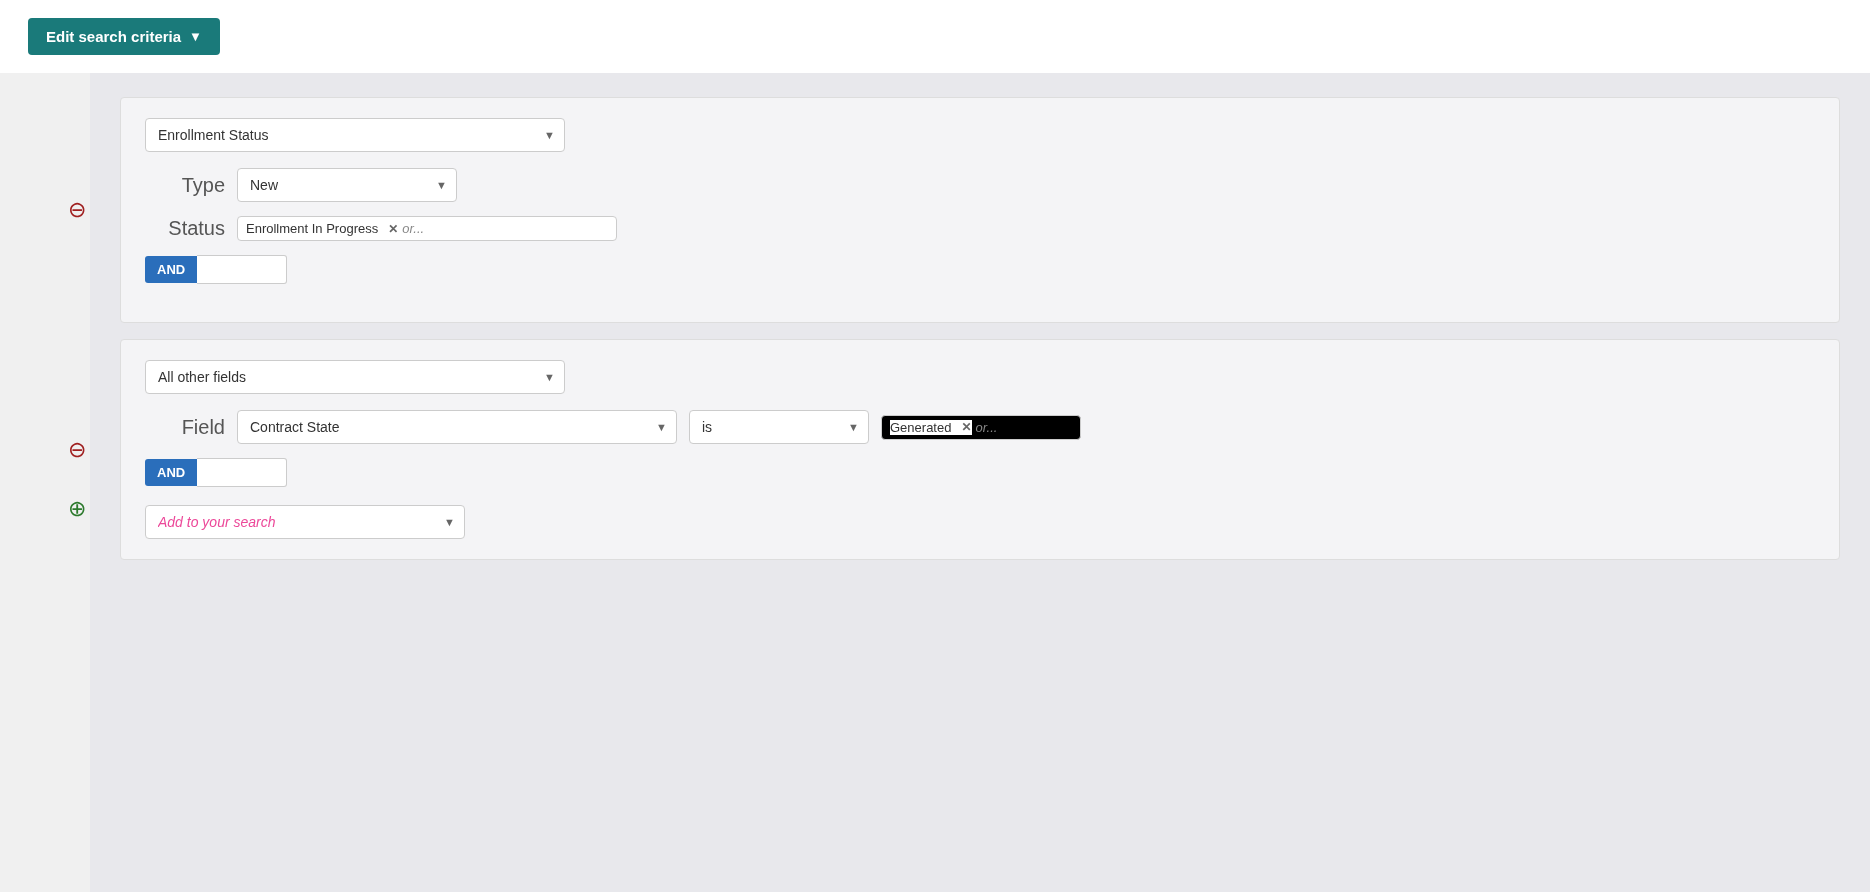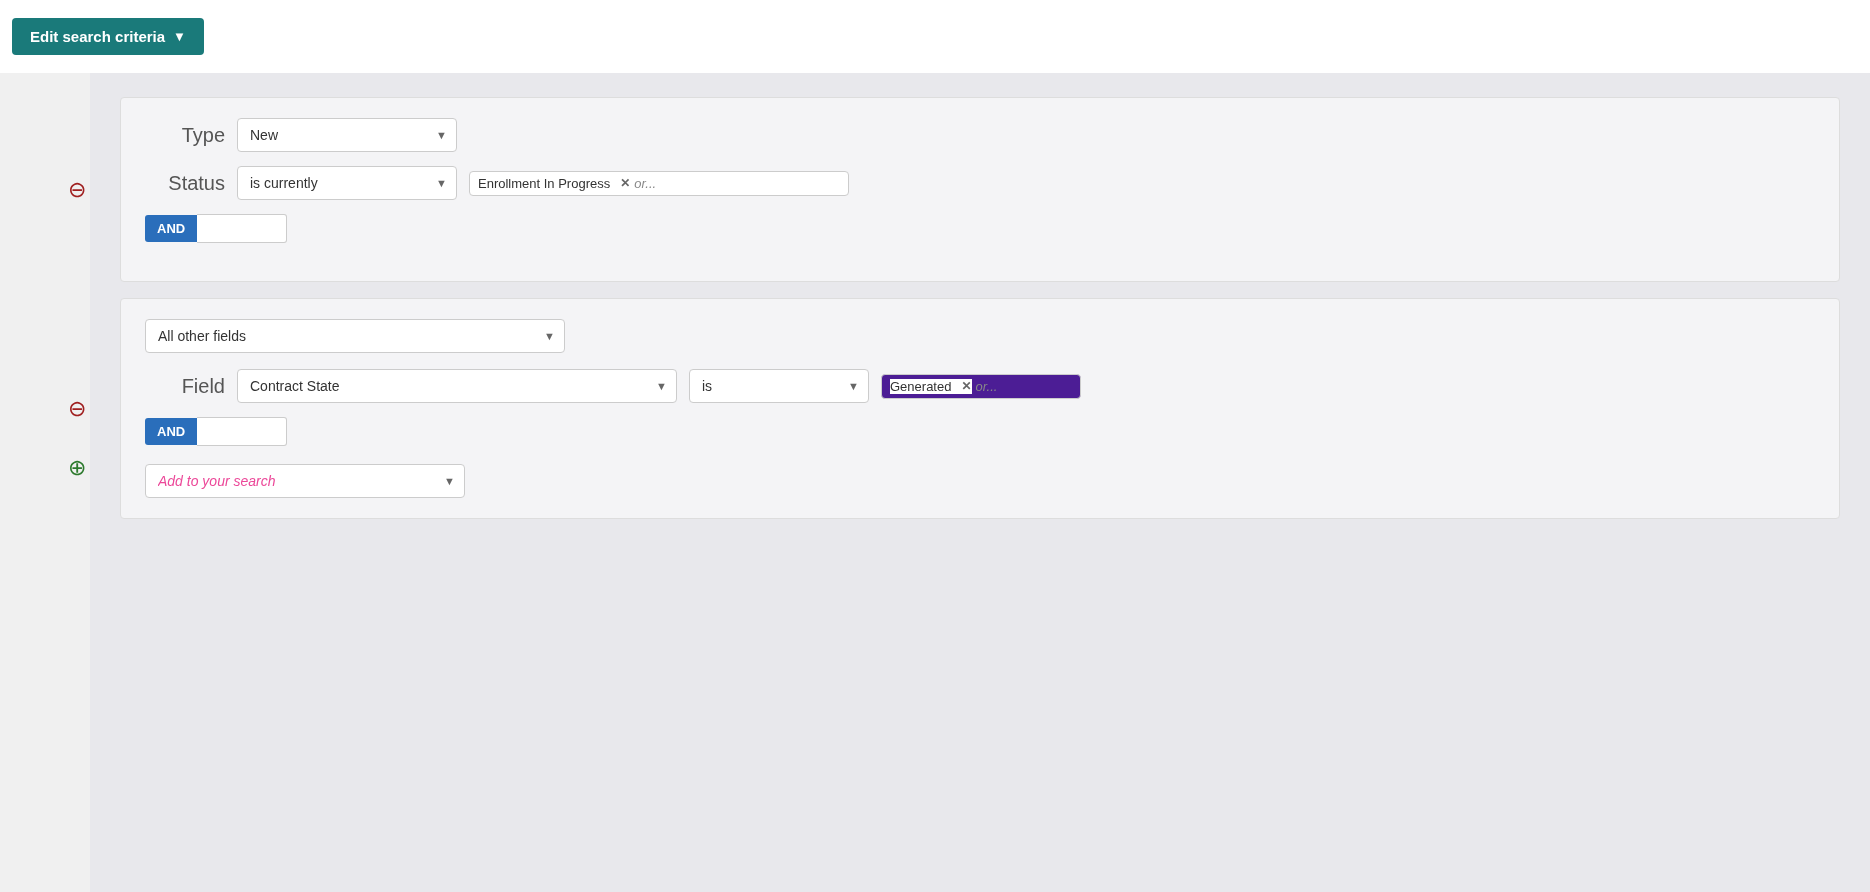--- a/index.html
+++ b/index.html
@@ -3,21 +3,21 @@
   <meta charset="utf-8">
   <style>
     * { box-sizing: border-box; margin: 0; padding: 0; }
     body {
       font-family: -apple-system, BlinkMacSystemFont, 'Segoe UI', sans-serif;
       background: #f0f0f0;
       min-height: 892px;
       font-size: 14px;
     }
     .top-bar {
-      padding: 18px 12px;
+      padding: 18px 28px;
       background: #fff;
     }
     .edit-criteria-btn {
       background: #1a7a7a;
       color: #fff;
       border: none;
       border-radius: 4px;
       padding: 10px 18px;
       font-size: 15px;
       font-weight: 600;
@@ -179,21 +179,21 @@
     }
     .field-select-wide {
       width: 440px;
     }
     .is-select {
       width: 180px;
     }
     .generated-container {
       display: flex;
       align-items: center;
-      background: #4c1d95;
+      background: #000000;
       border: 1px solid #ccc;
       border-radius: 4px;
       padding: 4px 8px;
       min-width: 200px;
       gap: 4px;
     }
     .add-search-row {
       margin-top: 10px;
     }
     .add-search-select {
@@ -218,37 +218,39 @@
 
 <div class="main-panel">
 
   <div class="block-wrapper">
     <button class="remove-btn" title="Remove">
       <span>⊖</span>
     </button>
 
     <div class="field-group">
 
+      <div class="group-header">
+        <div class="select-wrapper">
+          <select class="group-select">
+            <option>Enrollment Status</option>
+          </select>
+        </div>
+      </div>
 
       <div class="row">
         <span class="row-label">Type</span>
         <div class="select-wrapper">
           <select class="inline-select type-select">
             <option>New</option>
           </select>
         </div>
       </div>
 
       <div class="row">
         <span class="row-label">Status</span>
-        <div class="select-wrapper">
-          <select class="inline-select status-type-select">
-            <option>is currently</option>
-          </select>
-        </div>
         <div class="status-value-container">
           <span class="tag">
             <span>Enrollment In Progress</span>
             <span class="tag-x">✕</span>
           </span>
           <span class="or-text">or...</span>
         </div>
       </div>
 
       <div class="and-row">

